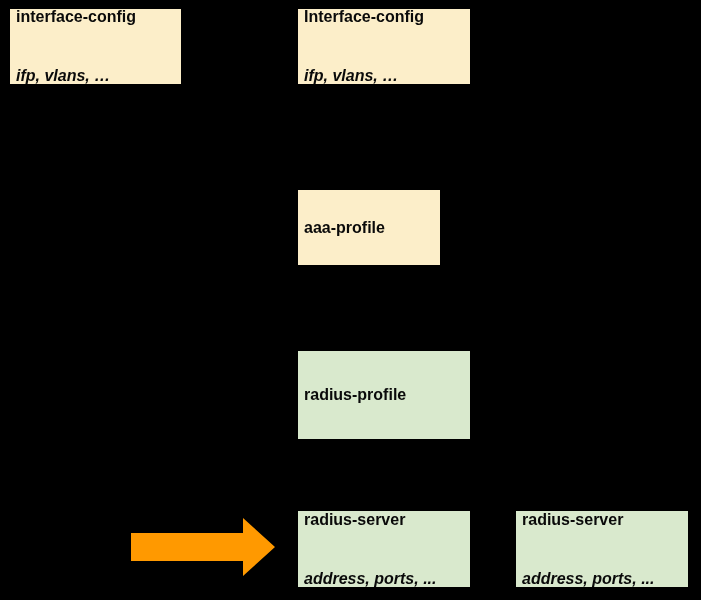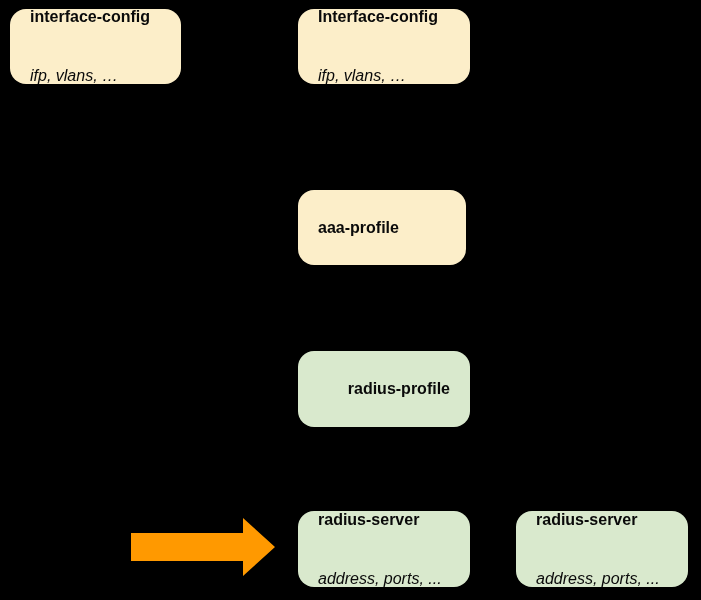--- a/index.html
+++ b/index.html
@@ -11,49 +11,49 @@
     position: relative;
     width: 701px;
     height: 600px;
     background: #000000;
     overflow: hidden;
     font-family: "Liberation Sans", sans-serif;
   }
   .node {
     position: absolute;
     box-sizing: border-box;
-    border-radius: 16px;
-    padding: 0 20px;
+    border-radius: 0;
+    padding: 0 6px;
     display: flex;
     flex-direction: column;
     justify-content: center;
     overflow: hidden;
     gap: 38px;
   }
   .node-title {
     font-size: 16px;
     font-weight: bold;
     font-style: normal;
     color: #0a0a0a;
     line-height: 20px;
     white-space: nowrap;
   }
   .node-sub {
     font-size: 16px;
     font-style: italic;
-    font-weight: normal;
+    font-weight: bold;
     color: #0a0a0a;
     line-height: 21px;
     white-space: nowrap;
   }
   
   #node-interface-config-left   { left: 10px;  top: 9px;   width: 171px; height: 75px; }
   #node-interface-config-right  { left: 298px; top: 9px;   width: 172px; height: 75px; }
-  #node-aaa-profile             { left: 298px; top: 190px; width: 168px; height: 75px; }
-  #node-radius-profile          { left: 298px; top: 351px; width: 172px; height: 76px; text-align: right; }
+  #node-aaa-profile             { left: 298px; top: 190px; width: 142px; height: 75px; }
+  #node-radius-profile          { left: 298px; top: 351px; width: 172px; height: 88px; }
   #node-radius-server-left      { left: 298px; top: 511px; width: 172px; height: 76px; }
   #node-radius-server-right     { left: 516px; top: 511px; width: 172px; height: 76px; }
 
   
   #flow-arrow {
     position: absolute;
     left: 129px;
     top: 515px;
     width: 148px;
     height: 64px;

